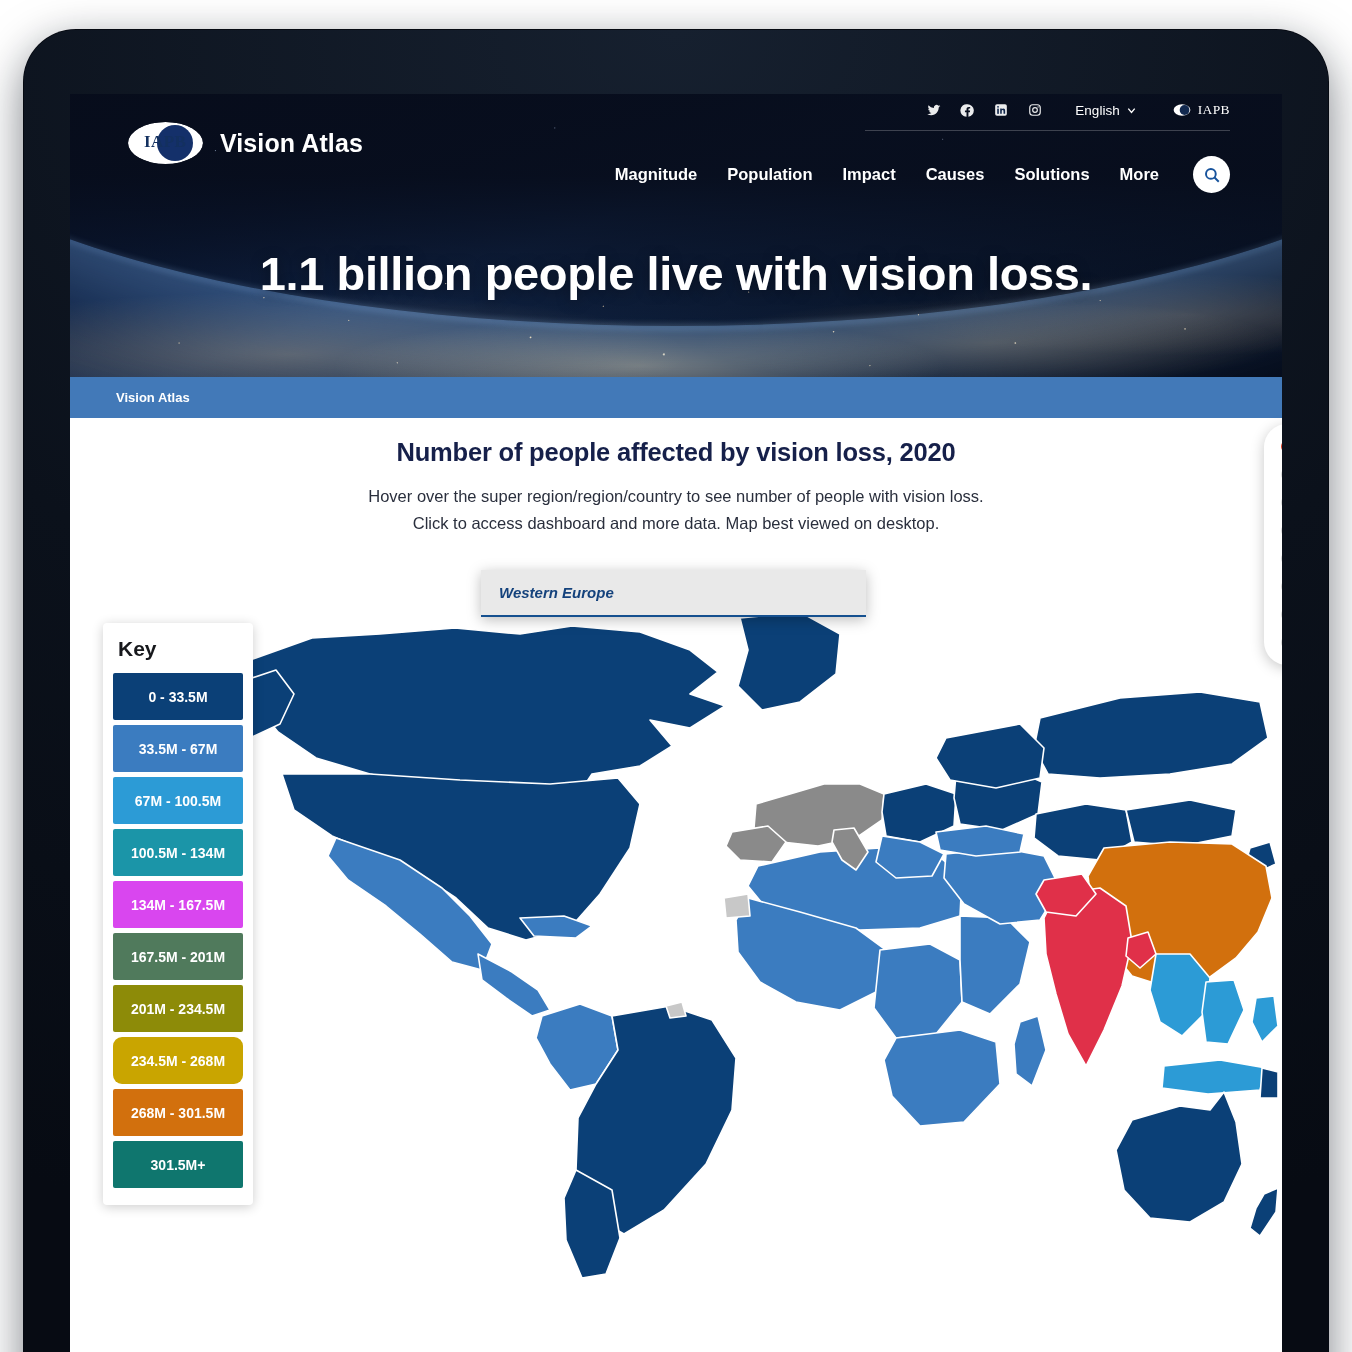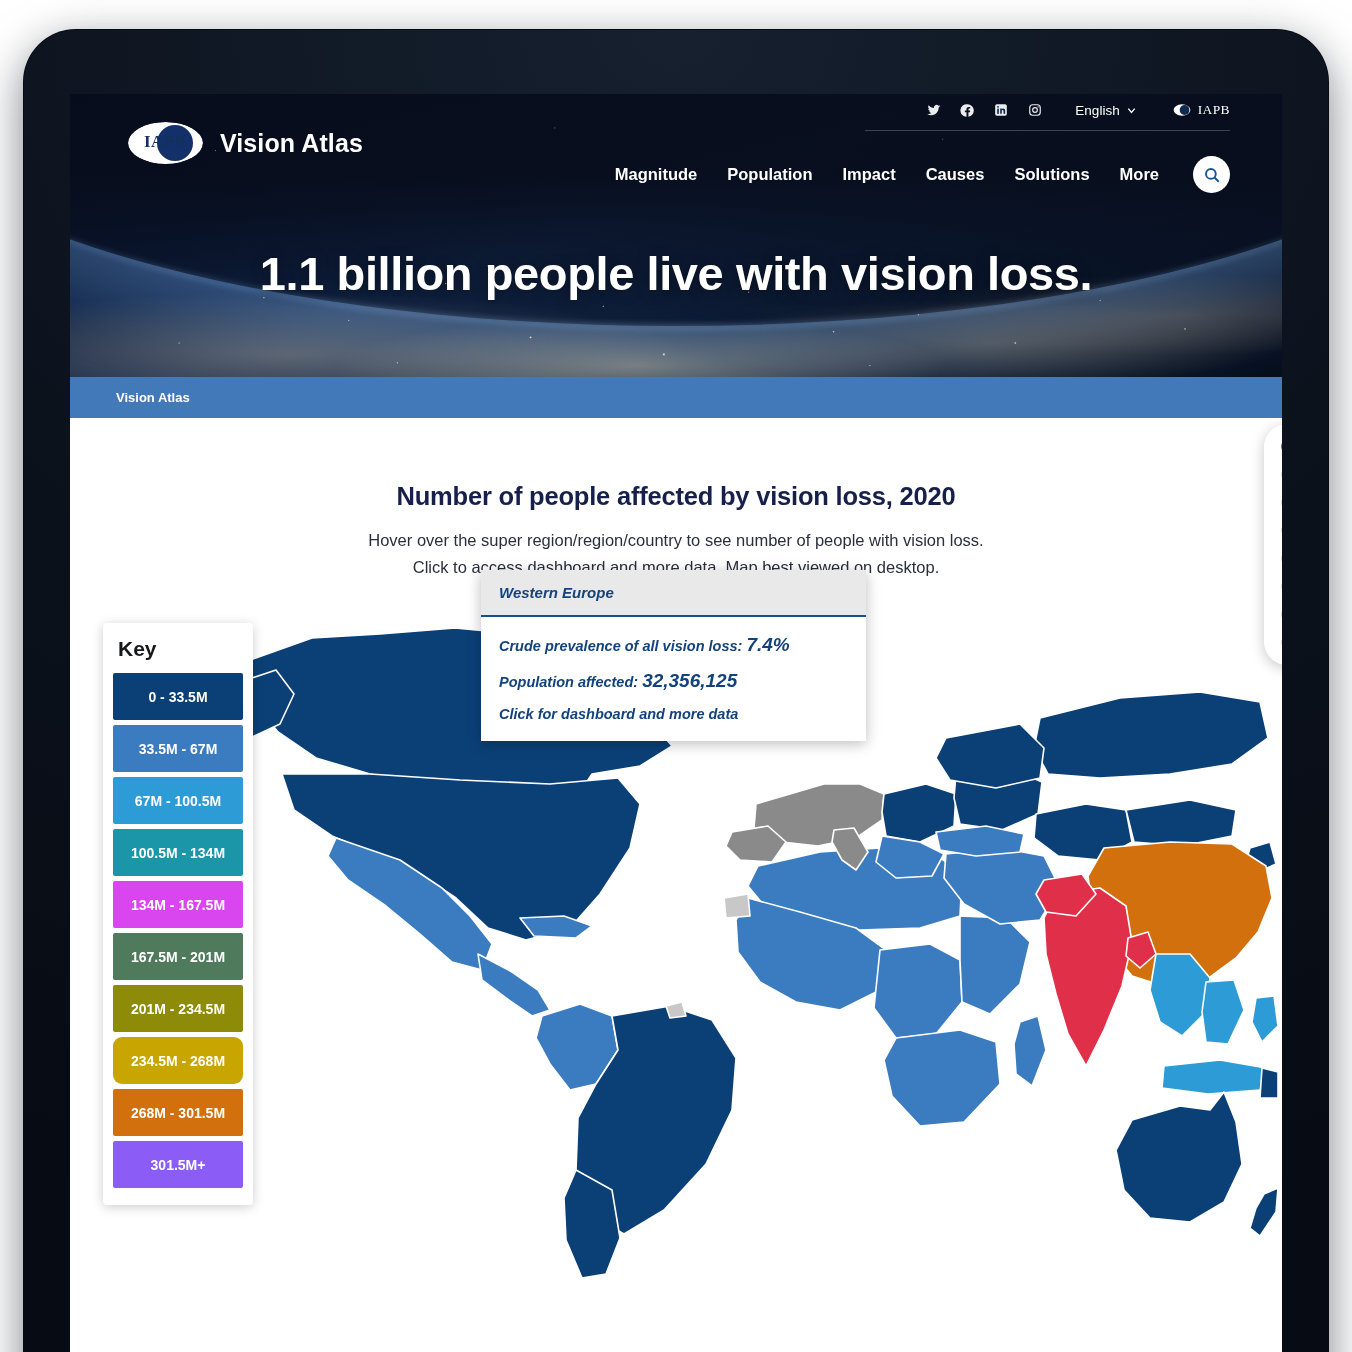--- a/index.html
+++ b/index.html
@@ -134,21 +134,21 @@
   .crumbbar{
     height:41px;background:#4279b8;display:flex;align-items:center;
   }
   .crumbbar .c{
     margin-left:46px;color:#fff;font-size:13px;font-weight:700;cursor:pointer;
   }
 
   
   .content{position:relative;background:#fff;height:860px;}
   .mapttl{
-    text-align:center;padding-top:64px;color:#16204a;
+    text-align:center;padding-top:20px;color:#16204a;
     font-size:25.5px;font-weight:700;letter-spacing:-.2px;
   }
   .mapdesc{
     text-align:center;margin-top:16px;color:#2a2f3d;font-size:16.5px;line-height:1.63;
   }
 
   
   .keybox{
     position:absolute;left:33px;top:205px;width:130px;
     background:#fff;border-radius:4px;
@@ -366,38 +366,27 @@
           </div>
       <div class="keyitem" style="background: rgb(141, 139, 8);">
             <span>201M - 234.5M</span>
           </div>
       <div class="keyitem" style="background: rgb(201, 165, 0); border-radius: 9px;">
             <span>234.5M - 268M</span>
           </div>
       <div class="keyitem" style="background: rgb(210, 112, 13);">
             <span>268M - 301.5M</span>
           </div>
-      <div class="keyitem" style="background: #8b5cf6;">
+      <div class="keyitem" style="background: #0f766e;">
             <span>301.5M+</span>
           </div>
     </div>
 
     <div class="tip">
       <div class="th">Western Europe</div>
-      <div class="tb">
-        <div class="row">
-          <span>Crude prevalence of all vision loss:</span>
-          <span class="big">7.4%</span>
-        </div>
-        <div class="row">
-          <span>Population affected:</span>
-          <span class="big">32,356,125</span>
-        </div>
-        <div class="cta">Click for dashboard and more data</div>
-      </div>
     </div>
   </div>
 
   <div class="dots">
     <span class="dot on" style="background: rgb(226, 66, 42);"></span>
     <span class="dot" style="background: rgb(220, 220, 220);"></span>
     <span class="dot" style="background: rgb(220, 220, 220);"></span>
     <span class="dot" style="background: rgb(220, 220, 220);"></span>
     <span class="dot" style="background: rgb(220, 220, 220);"></span>
     <span class="dot" style="background: rgb(220, 220, 220);"></span>

